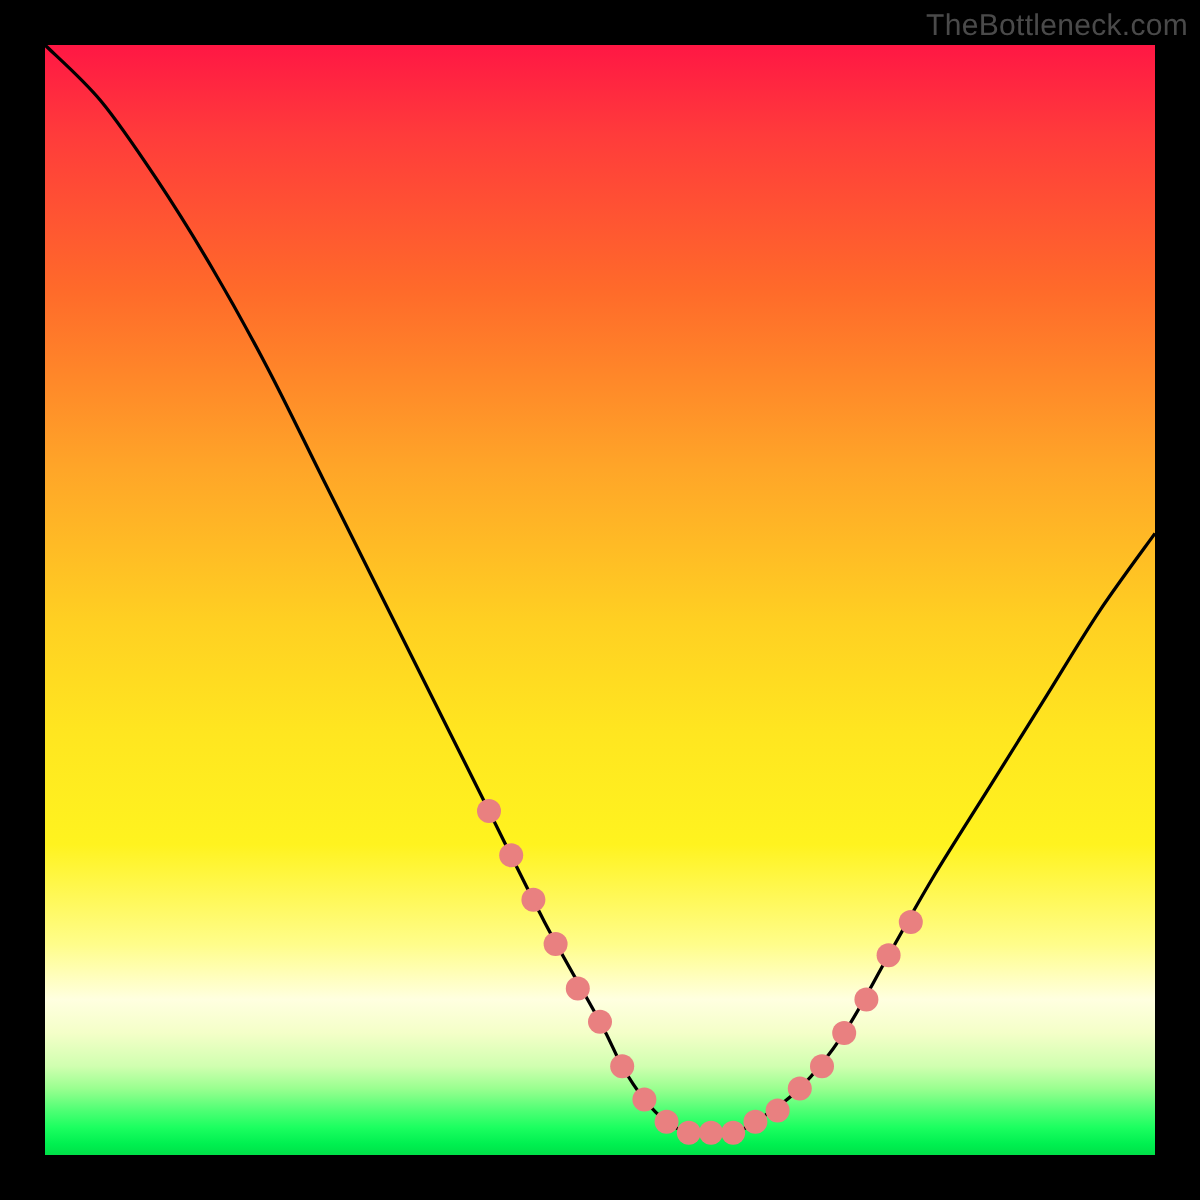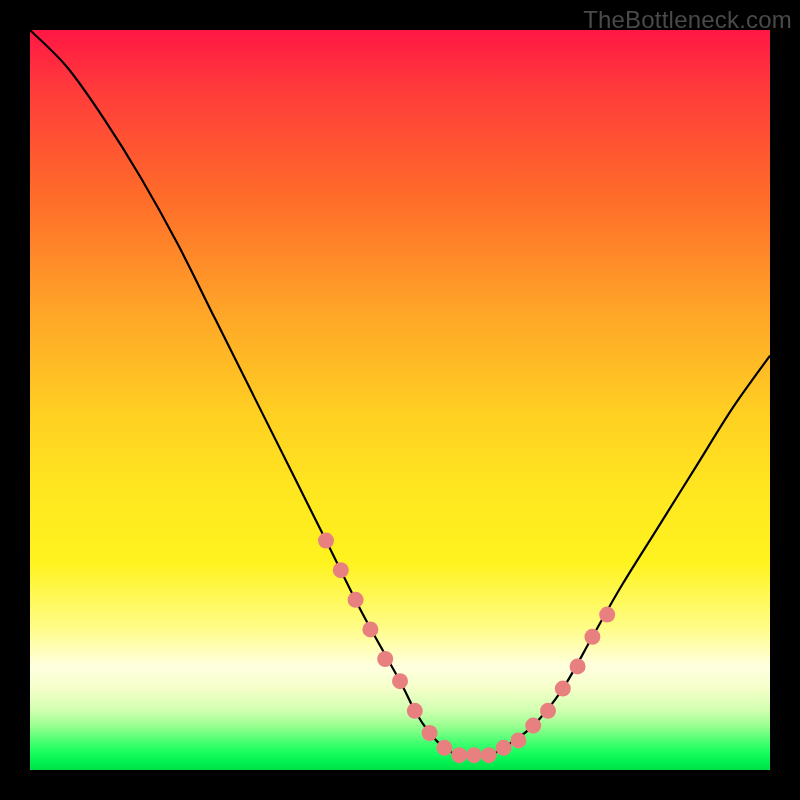--- a/index.html
+++ b/index.html
@@ -40,21 +40,21 @@
       #4eff74 96%,
       #1cff60 97.5%,
       #00f050 99%,
       #00e048 100%
     );
   }
   .watermark {
     position: absolute;
     top: 6px;
     right: 8px;
-    font-size: 24px;
+    font-size: 20px;
     font-weight: 500;
     color: #4a4a4a;
     letter-spacing: 0.2px;
     user-select: none;
   }
   svg.curve {
     position: absolute;
     left: 0;
     top: 0;
     width: 740px;

